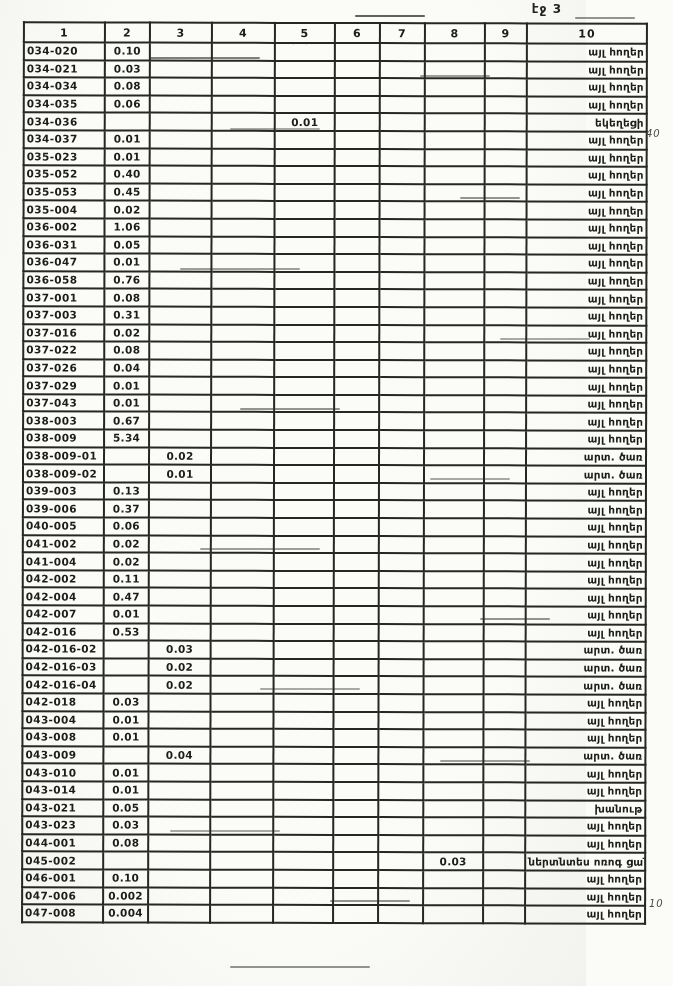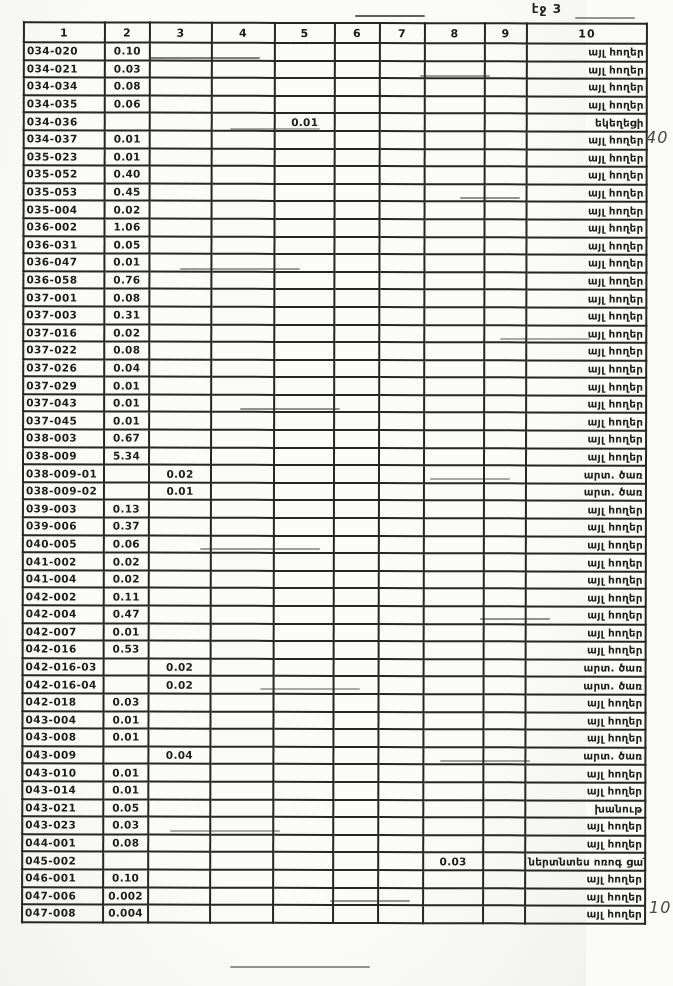--- a/index.html
+++ b/index.html
@@ -36,21 +36,21 @@
   }
   
   col.w1{width:81px}col.w2{width:45px}col.w3{width:62px}col.w4{width:63px}
   col.w5{width:60px}col.w6{width:45px}col.w7{width:45px}col.w8{width:60px}
   col.w9{width:42px}col.w10{width:120px}
   td.c1{text-align:left;padding-left:3px;letter-spacing:0.4px;border-radius:7px;}
   td.c2,td.c3,td.c4,td.c5,td.c6,td.c7,td.c8,td.c9{text-align:center;letter-spacing:0.3px;}
   td.c10{text-align:right;padding-left:4px;font-weight:700;font-size:10px;letter-spacing:0.2px;}
   
   .hand-mark{
-    position:absolute;font-size:16px;color:#4a4a48;
+    position:absolute;font-size:10px;color:#4a4a48;
     font-style:italic;letter-spacing:1px;
   }
   .hand-mark.m1{left:646px;top:128px;}
   .hand-mark.m2{left:649px;top:898px;}
   
   .noise{position:absolute;background:#2c2c2a;opacity:0.75;border-radius:1px;}
   .dotline{position:absolute;color:#3a3a38;font-size:8px;letter-spacing:4px;}
 </style>
 </head>
 <body>
@@ -333,32 +333,20 @@
           <td class="c3"></td>
           <td class="c4"></td>
           <td class="c5"></td>
           <td class="c6"></td>
           <td class="c7"></td>
           <td class="c8"></td>
           <td class="c9"></td>
           <td class="c10">այլ հողեր</td>
         </tr>
         <tr>
-          <td class="c1">037-045</td>
-          <td class="c2">0.01</td>
-          <td class="c3"></td>
-          <td class="c4"></td>
-          <td class="c5"></td>
-          <td class="c6"></td>
-          <td class="c7"></td>
-          <td class="c8"></td>
-          <td class="c9"></td>
-          <td class="c10">այլ հողեր</td>
-        </tr>
-        <tr>
           <td class="c1">038-003</td>
           <td class="c2">0.67</td>
           <td class="c3"></td>
           <td class="c4"></td>
           <td class="c5"></td>
           <td class="c6"></td>
           <td class="c7"></td>
           <td class="c8"></td>
           <td class="c9"></td>
           <td class="c10">այլ հողեր</td>
@@ -499,20 +487,32 @@
           <td class="c1">042-016</td>
           <td class="c2">0.53</td>
           <td class="c3"></td>
           <td class="c4"></td>
           <td class="c5"></td>
           <td class="c6"></td>
           <td class="c7"></td>
           <td class="c8"></td>
           <td class="c9"></td>
           <td class="c10">այլ հողեր</td>
+        </tr>
+        <tr>
+          <td class="c1">042-016-02</td>
+          <td class="c2"></td>
+          <td class="c3">0.03</td>
+          <td class="c4"></td>
+          <td class="c5"></td>
+          <td class="c6"></td>
+          <td class="c7"></td>
+          <td class="c8"></td>
+          <td class="c9"></td>
+          <td class="c10">արտ. ծառ</td>
         </tr>
         <tr>
           <td class="c1">042-016-03</td>
           <td class="c2"></td>
           <td class="c3">0.02</td>
           <td class="c4"></td>
           <td class="c5"></td>
           <td class="c6"></td>
           <td class="c7"></td>
           <td class="c8"></td>

